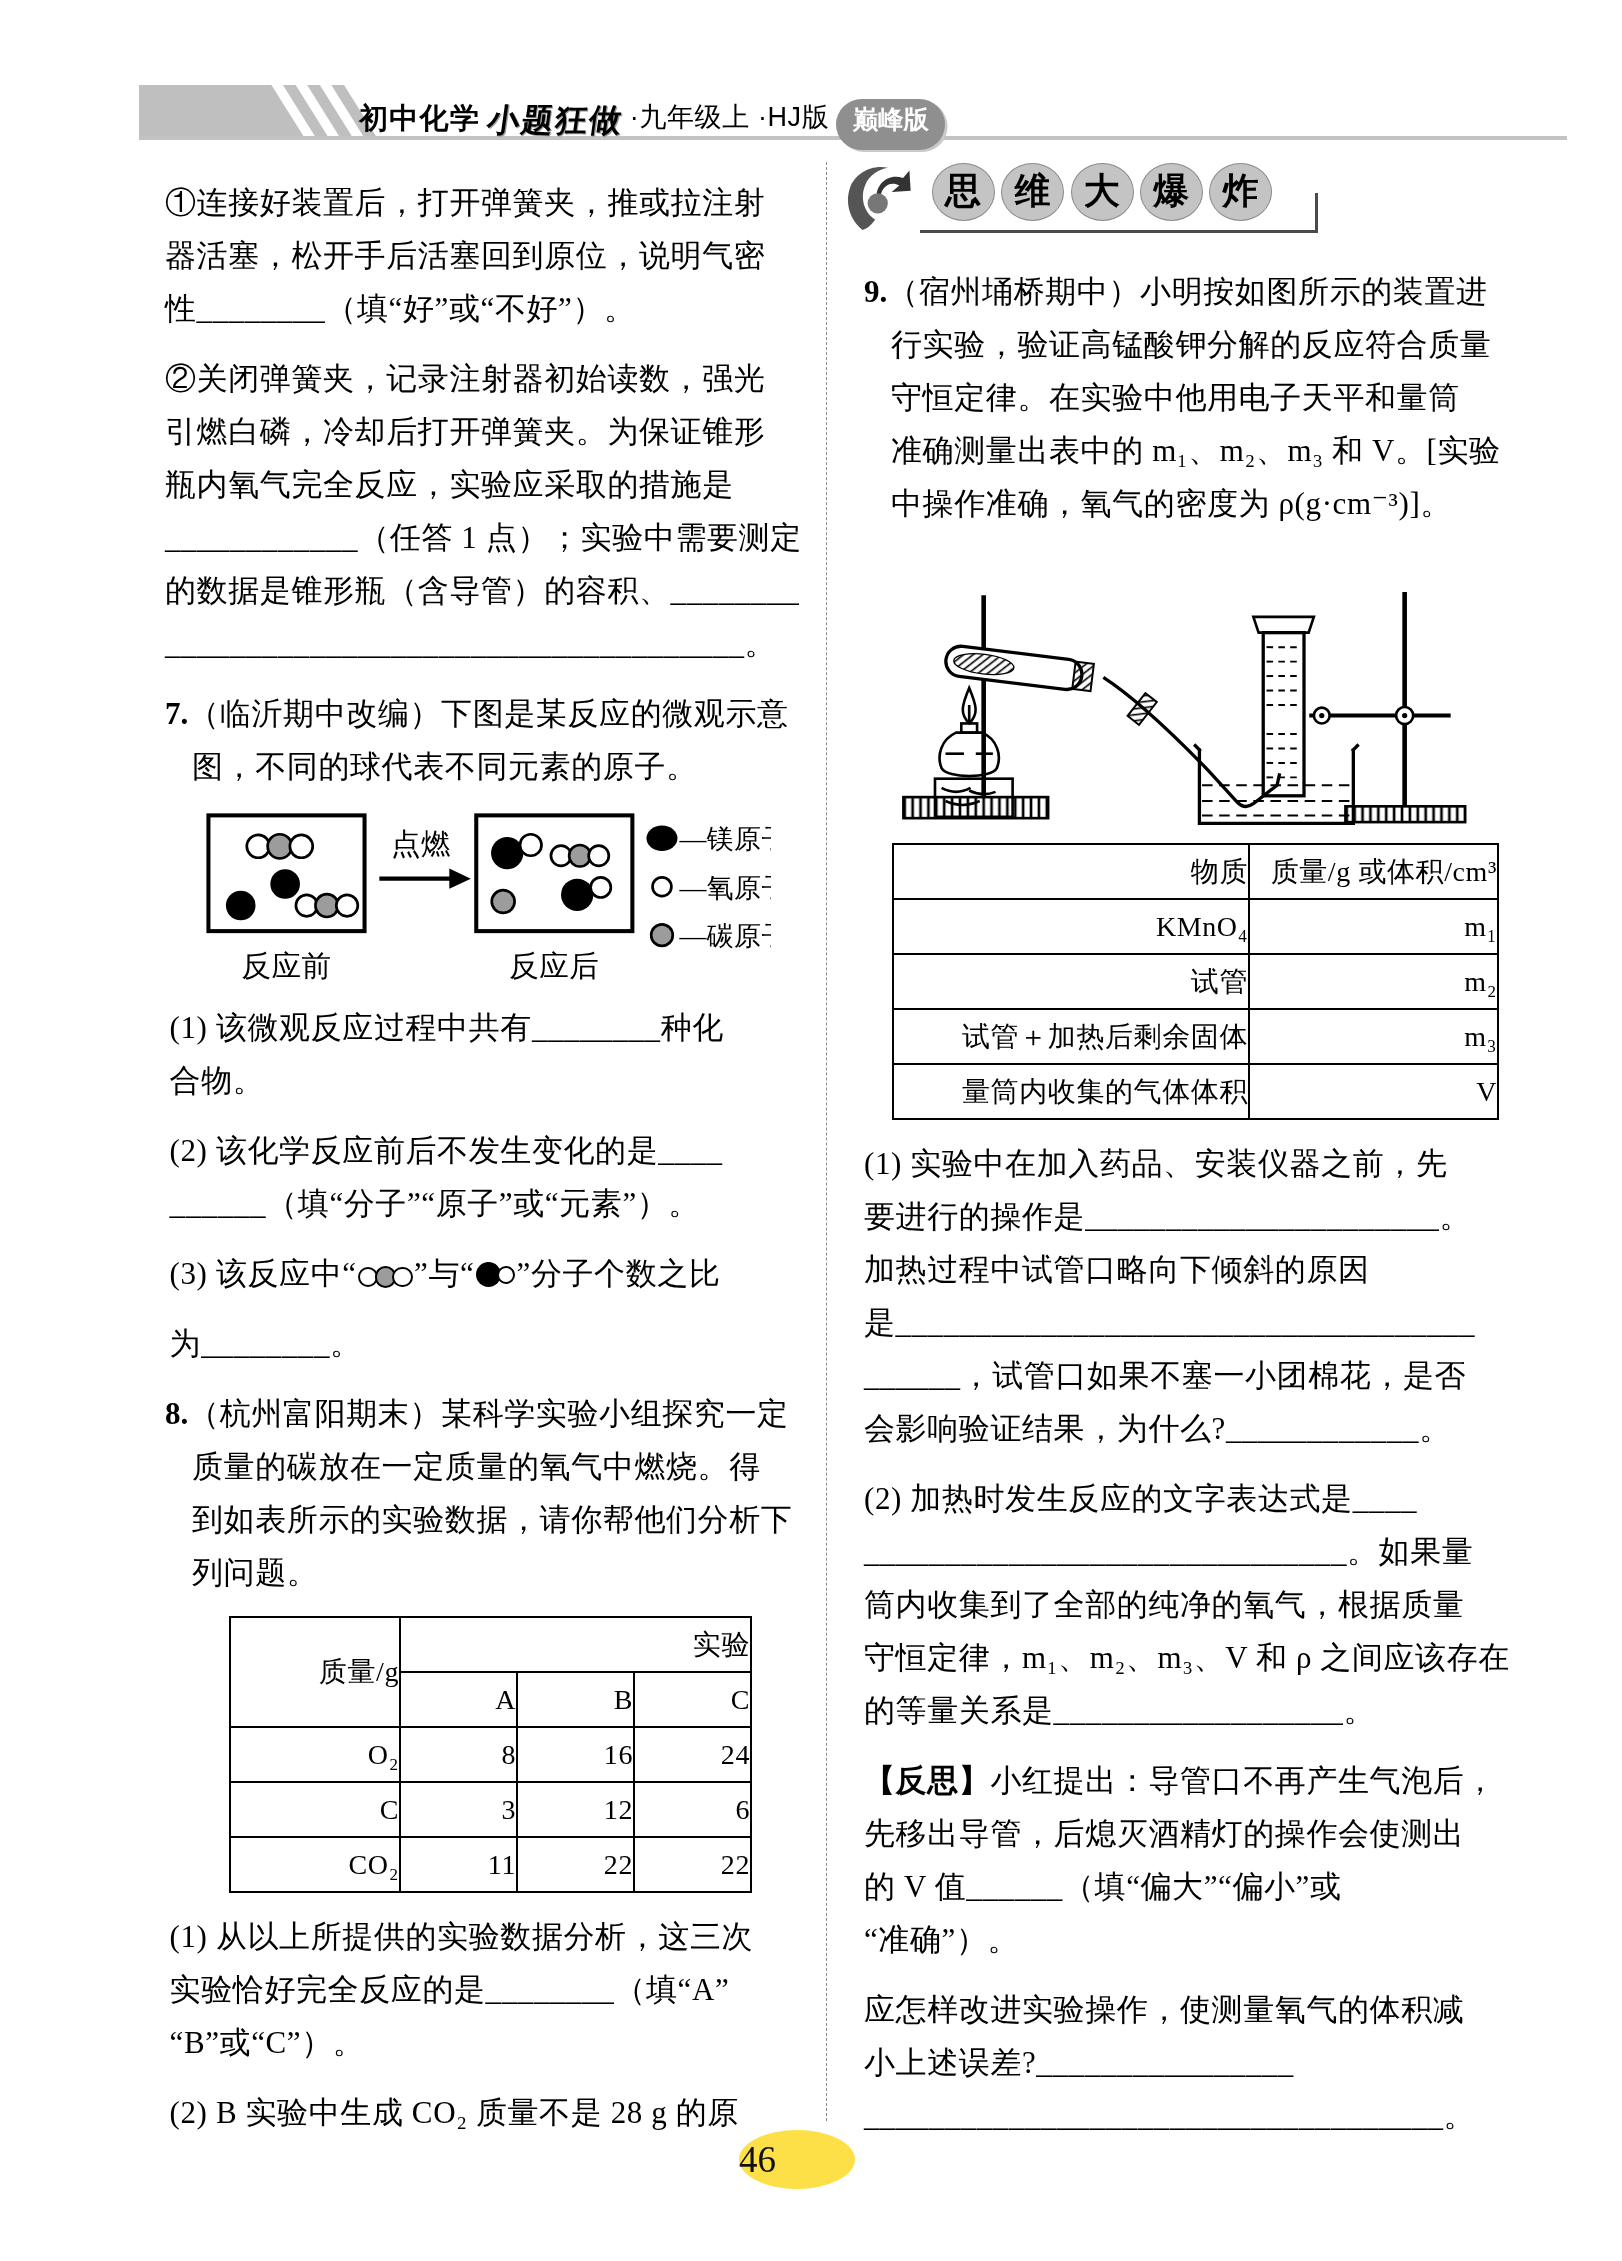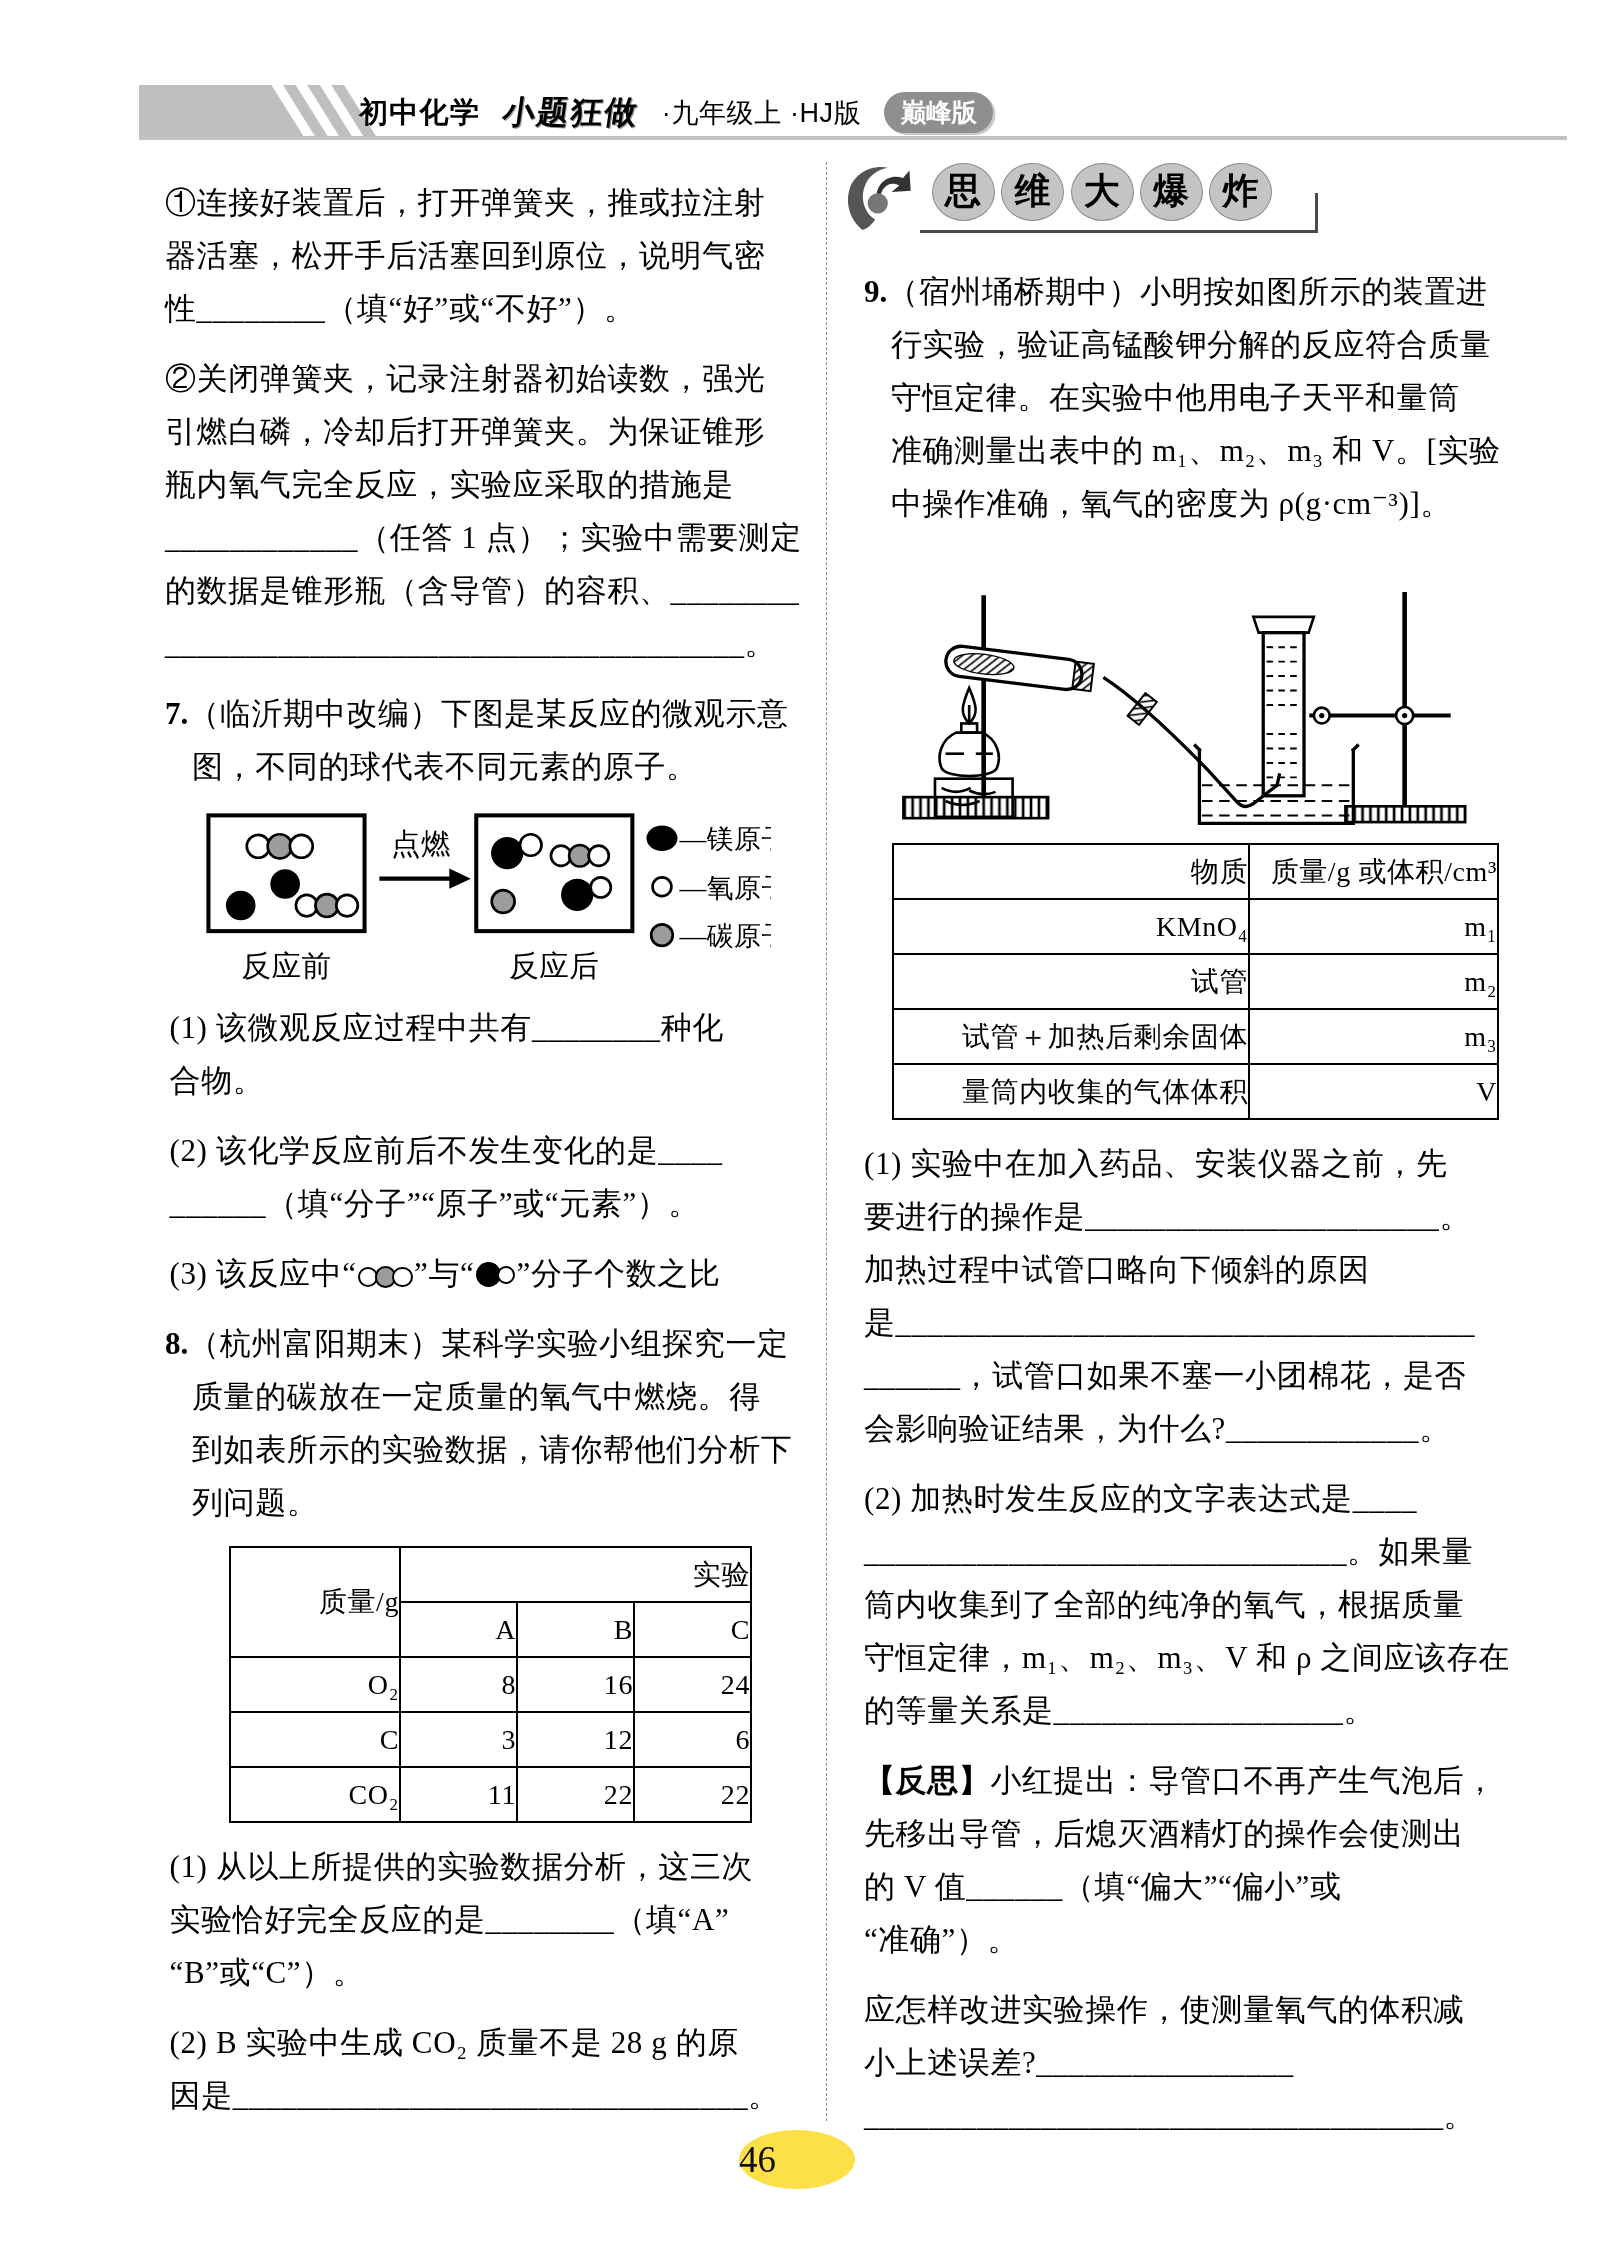--- a/index.html
+++ b/index.html
@@ -2,21 +2,21 @@
 <html style="font-size:10.2px"><head>
 <meta charset="utf-8">
 <style>
   html,body{margin:0;padding:0;background:#e8e8e8;}
   .page{position:relative;width:1623px;height:2261px;background:#fff;
         font-family:"Liberation Serif","DejaVu Serif",serif;color:#000;overflow:hidden;}
 
   
   .header-deco{position:absolute;left:139px;top:85px;}
   .header-rule{position:absolute;left:139px;top:136px;width:1428px;height:3.8px;background:#c3c3c3;}
-  .titlerow{position:absolute;left:359px;top:87px;height:51px;display:flex;align-items:center;gap:23px;
+  .titlerow{position:absolute;left:359px;top:99px;height:51px;display:flex;gap:7px;
             font-family:"Liberation Sans","DejaVu Sans",sans-serif;white-space:nowrap;}
   .t1{font-size:29px;font-weight:bold;letter-spacing:1.3px;}
   .t2{font-size:32px;font-weight:bold;transform:skewX(-8deg);
       text-shadow:1.3px 1.3px 0 #9a9a9a;letter-spacing:1.9px;}
   .t3{font-size:27px;font-weight:normal;letter-spacing:0.6px;}
   .badge{display:inline-block;background:#8f8f8f;color:#fff;font-size:25.4px;font-weight:bold;
          border-radius:28px;padding:3.8px 16.5px;box-shadow:2.5px 1.9px 0 #c9c9c9;}
 
   
   .col{position:absolute;top:159px;width:677px;height:1975px;overflow:hidden;
@@ -138,20 +138,21 @@
       </g>
       <text x="130" y="246" font-size="44" text-anchor="middle">反应前</text>
       <text x="528" y="246" font-size="44" text-anchor="middle">反应后</text>
     </svg>
 
     <div class="para ind">(1) 该微观反应过程中共有________种化
 合物。</div>
     <div class="para ind">(2) 该化学反应前后不发生变化的是____
 ______（填“分子”“原子”或“元素”）。</div>
     <div class="para ind"><span>(3) 该反应中“</span><span class="mol"><span class="atom w"></span><span class="atom g"></span><span class="atom w"></span></span><span>”与“</span><span class="mol"><span class="atom b"></span><span class="atom sw"></span></span><span>”分子个数之比</span></div>
+    <div class="para ind">为________。</div>
 
     <div class="para hang"><b>8.</b><span>（杭州富阳期末）某科学实验小组探究一定
 质量的碳放在一定质量的氧气中燃烧。得
 到如表所示的实验数据，请你帮他们分析下
 列问题。</span></div>
 
     <table class="tbl8">
       <colgroup>
           <col style="width:170px">
           <col style="width:117px">

